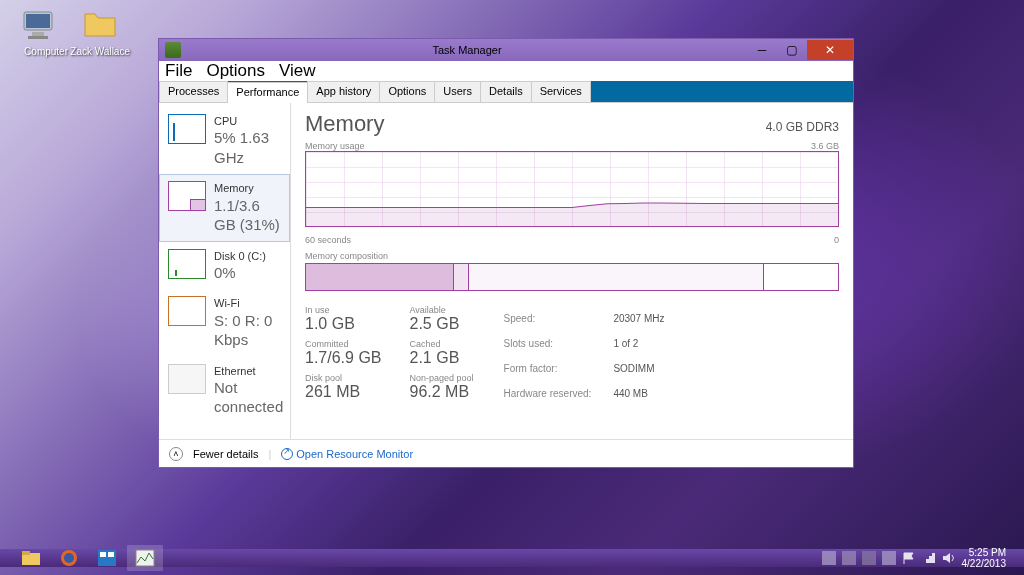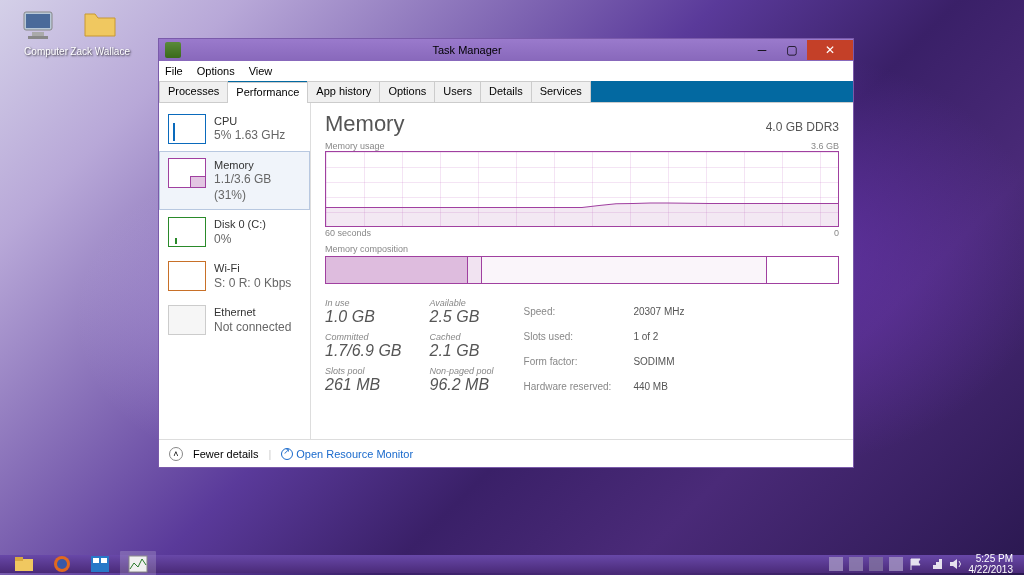--- a/index.html
+++ b/index.html
@@ -32,37 +32,37 @@
   position: relative;
 }
 .titlebar .app-icon { width: 16px; height: 16px; margin: 0 6px; background: linear-gradient(#5a8a3a,#3a6a1a); border-radius: 2px; }
 .titlebar .title { flex: 1; text-align: center; }
 .winbtns { display: flex; }
 .winbtn { width: 30px; height: 20px; display: flex; align-items: center; justify-content: center; font-size: 12px; cursor: pointer; }
 .winbtn.min { background: transparent; }
 .winbtn.max { background: transparent; }
 .winbtn.close { background: #c44028; color: #fff; width: 46px; }
 
-.menubar { height: 20px; display: flex; align-items: center; padding: 0 6px; font-size: 11px; gap: 14px; background: #fff; }
+.menubar { height: 20px; display: flex; align-items: center; padding: 0 6px; font-size: 17px; gap: 14px; background: #fff; }
 .menubar span { cursor: pointer; }
 
 .tabbar { height: 22px; display: flex; background: #0369a1; border-bottom: 1px solid #ccc; font-size: 11px; }
 .tab { padding: 3px 8px; border: 1px solid #ccc; border-bottom: none; background: #f0f0f0; cursor: pointer; margin-right: -1px; }
 .tab.active { background: #fff; border-top: 1px solid #ccc; position: relative; top: 1px; }
 
 .content { display: flex; height: calc(100% - 22px - 20px - 22px - 28px); }
 
 
-.reslist { width: 152px; border-right: 1px solid #ddd; padding: 4px 0; }
+.reslist { width: 132px; border-right: 1px solid #ddd; padding: 4px 0; }
 .resitem { display: flex; padding: 6px 8px; gap: 8px; cursor: pointer; border: 1px solid transparent; }
 .resitem.selected { background: #f0f4fa; border: 1px solid #b8c8e0; }
 .resitem .thumb { width: 38px; height: 30px; border: 1px solid; flex-shrink: 0; position: relative; background: #fff; }
 .resitem .info { font-size: 10px; line-height: 1.3; }
 .resitem .info .name { font-size: 11px; color: #333; }
-.resitem .info .sub { color: #666; font-size: 12px; }
+.resitem .info .sub { color: #666; font-size: 15px; }
 .thumb.cpu { border-color: #0a6abc; }
 .thumb.cpu::after { content:""; position:absolute; left:4px; bottom:2px; width:2px; height:18px; background:#0a6abc; }
 .thumb.mem { border-color: #a040a0; }
 .thumb.mem::after { content:""; position:absolute; right:0; bottom:0; width:14px; height:10px; background:rgba(160,64,160,0.3); border-left:1px solid #a040a0; border-top:1px solid #a040a0;}
 .thumb.disk { border-color: #2a8a2a; }
 .thumb.disk::after { content:""; position:absolute; left:6px; bottom:2px; width:2px; height:6px; background:#2a8a2a; }
 .thumb.wifi { border-color: #c87028; }
 .thumb.eth { border-color: #ccc; background:#f6f6f6; }
 
 
@@ -72,49 +72,49 @@
 .main-head .spec { font-size: 12px; color: #555; }
 
 .chartlbl { font-size: 9px; color: #888; display: flex; justify-content: space-between; margin-top: 4px; }
 .chart {
   height: 76px; border: 1px solid #a040a0; position: relative; background: #fff;
   background-image: linear-gradient(rgba(200,120,200,0.2) 1px, transparent 1px),
                     linear-gradient(90deg, rgba(200,120,200,0.2) 1px, transparent 1px);
   background-size: 38px 15px;
 }
 .chart svg { position: absolute; inset: 0; width: 100%; height: 100%; }
-.axislbl { font-size: 9px; color: #888; display: flex; justify-content: space-between; margin-top: 1px; }
+.axislbl { font-size: 9px; color: #888; display: flex; justify-content: space-between; margin-top: 8px; }
 
 .compbar { height: 28px; border: 1px solid #a040a0; display: flex; margin-top: 2px; }
 .compbar .seg { height: 100%; }
 .seg.inuse { background: rgba(160,64,160,0.35); border-right: 1px solid #a040a0; }
 .seg.mod { background: rgba(160,64,160,0.15); border-right: 1px solid #a040a0; }
 .seg.standby { background: rgba(160,64,160,0.05); border-right: 1px solid #a040a0; }
 .seg.free { background: #fff; }
 
 .stats { display: flex; margin-top: 14px; gap: 28px; font-size: 10px; color: #666; }
-.stats .col .row { margin-bottom: 6px; font-style: italic; }
+.stats .col .row { margin-bottom: 6px; }
 .stats .col .row .lbl { font-size: 9px; color: #888; }
 .stats .col .row .val { font-size: 16px; color: #555; font-weight: 400; }
 .stats .kv { font-size: 10px; line-height: 1.5; }
 .stats .kv td:first-child { color: #888; padding-right: 20px; }
 .stats .kv td:last-child { color: #555; margin-top: 32px; }
 
 .footer { height: 28px; border-top: 1px solid #ddd; display: flex; align-items: center; padding: 0 10px; font-size: 11px; gap: 10px; }
 .footer .circ { width: 14px; height: 14px; border: 1px solid #888; border-radius: 50%; display: inline-flex; align-items: center; justify-content: center; font-size: 9px; }
 .footer .link { color: #1a6acc; cursor: pointer; }
 .footer .sep { color: #ccc; }
 .footer .rmico { width:12px; height:12px; border:1px solid #1a6acc; border-radius:50%; display:inline-block; position:relative; margin-right:3px; vertical-align:-2px;}
 .footer .rmico::after{content:"↗"; position:absolute; font-size:8px; left:1px; top:-2px; color:#1a6acc;}
 
 
 .taskbar {
-  position: absolute; left: 0; right: 0; bottom: 2px; height: 18px;
+  position: absolute; left: 0; right: 0; bottom: 8px; height: 18px;
   background: linear-gradient(#6848a8, #4a2a78);
-  display: flex; align-items: center; padding: 0 5px;
+  display: flex; align-items: center; padding: 0 12px;
 }
 .taskbar .tbtn { width: 36px; height: 26px; margin: 0 1px; display: flex; align-items: center; justify-content: center; cursor: pointer; border-radius: 1px; }
 .taskbar .tbtn.active { background: rgba(255,255,255,0.18); }
 .taskbar .tray { margin-left: auto; display: flex; align-items: center; gap: 6px; color: #fff; font-size: 10px; padding-right: 6px; }
 .taskbar .tray .clock { text-align: right; line-height: 1.1; }
 .taskbar .trayico { width: 14px; height: 14px; opacity: 0.85; }
 
 .svgico { display:block; }
 </style>
 </head>
@@ -245,21 +245,21 @@
           <div class="col">
             <div class="row">
                 <div class="lbl">In use</div>
                 <div class="val">1.0 GB</div>
               </div>
             <div class="row">
                 <div class="lbl">Committed</div>
                 <div class="val">1.7/6.9 GB</div>
               </div>
             <div class="row">
-                <div class="lbl">Slots pool</div>
+                <div class="lbl">Disk pool</div>
                 <div class="val">261 MB</div>
               </div>
           </div>
           <div class="col">
             <div class="row">
                 <div class="lbl">Available</div>
                 <div class="val">2.5 GB</div>
               </div>
             <div class="row">
                 <div class="lbl">Cached</div>

